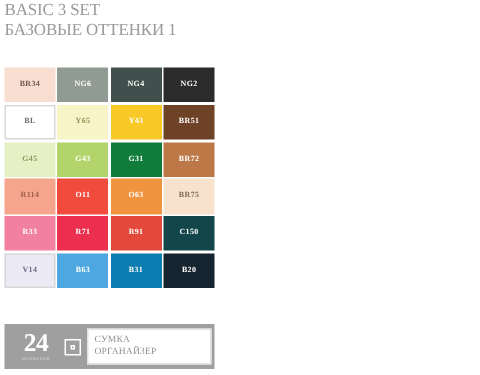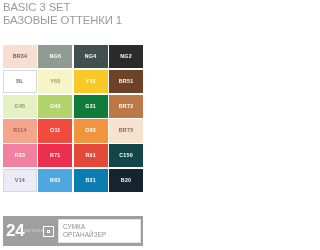--- a/index.html
+++ b/index.html
@@ -10,20 +10,21 @@
     background: #ffffff;
     font-family: "Liberation Sans", sans-serif;
     overflow: hidden;
   }
 
   #page {
     position: relative;
     width: 146px;
     height: 250px;
     background: #ffffff;
+    font-family: Liberation Serif, serif;
   }
 
   
   #header {
     position: absolute;
     left: 3px;
     top: 1px;
     width: 140px;
   }
   .title-line {
@@ -68,23 +69,23 @@
     left: 3px;
     top: 216px;
     width: 140px;
     height: 30px;
     background: #9f9f9f;
     display: flex;
     align-items: center;
   }
   #count-block {
     display: flex;
-    flex-direction: row;
-    align-items: center;
-    justify-content: space-between;
+    flex-direction: column;
+    align-items: center;
+    justify-content: flex-end;
     width: 36px;
     margin-left: 3px;
   }
   #count-number {
     color: #ffffff;
     font-size: 17px;
     font-weight: bold;
     line-height: 16px;
     letter-spacing: -0.3px;
   }

